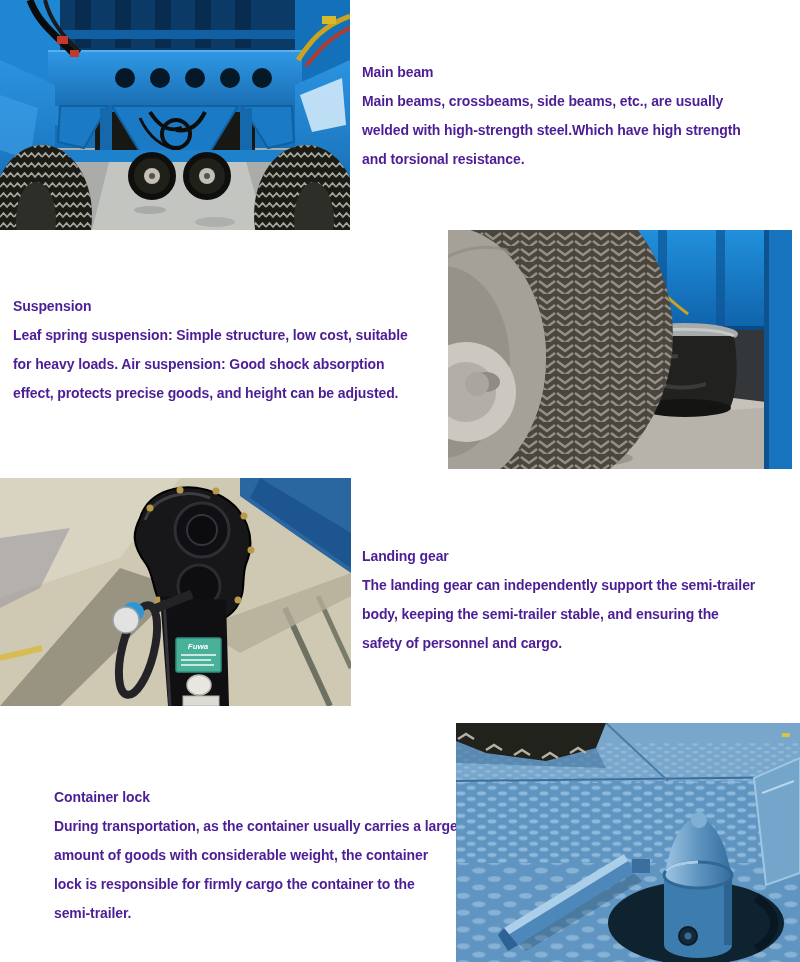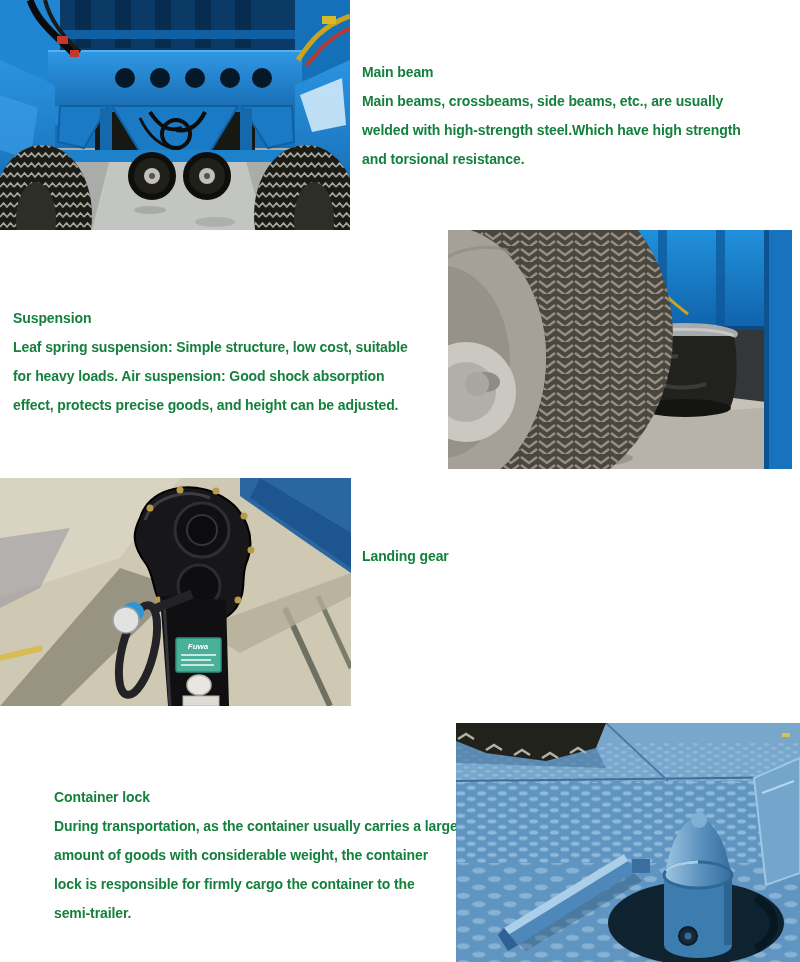--- a/index.html
+++ b/index.html
@@ -3,21 +3,21 @@
 <meta charset="utf-8">
 <style>
   html,body{margin:0;padding:0;background:#ffffff;}
   #page{position:relative;width:800px;height:962px;background:#ffffff;overflow:hidden;
         font-family:"Liberation Sans","DejaVu Sans",sans-serif;}
   .photo{position:absolute;overflow:hidden;line-height:0;}
   .photo svg{display:block;}
   .text-block{position:absolute;color:#3b3b3b;}
   .text-block h3,.text-block p{
     margin:0;font-weight:bold;font-size:14px;line-height:29px;
-    letter-spacing:-0.1px;white-space:pre;color:#15803d;}
+    letter-spacing:-0.1px;white-space:pre;color:#4c1d95;}
 </style>
 </head>
 <body>
 
 <div id="page">
 
   <div class="photo" style="left:0;top:0;width:350px;height:230px;">
     <svg width="350" height="230" viewBox="0 0 350 230">
       <defs>
         <linearGradient id="g1" x1="0" y1="0" x2="0" y2="1">
@@ -118,21 +118,21 @@
     </svg>
   </div>
 
   <div class="text-block" style="left:362px;top:58px;width:436px;">
     <h3>Main beam</h3>
     <p>Main beams, crossbeams, side beams, etc., are usually
 welded with high-strength steel.Which have high strength
 and torsional resistance.</p>
   </div>
 
-  <div class="text-block" style="left:13px;top:292px;width:440px;margin-top:12px;">
+  <div class="text-block" style="left:13px;top:292px;width:440px;">
     <h3>Suspension</h3>
     <p>Leaf spring suspension: Simple structure, low cost, suitable
 for heavy loads. Air suspension: Good shock absorption
 effect, protects precise goods, and height can be adjusted.</p>
   </div>
 
   <div class="photo" style="left:448px;top:230px;width:344px;height:239px;">
     <svg width="344" height="239" viewBox="0 0 344 239">
       <defs>
         <linearGradient id="g2" x1="0" y1="0" x2="0" y2="1">
@@ -240,20 +240,23 @@
         <rect x="181" y="181" width="30" height="2" fill="#e8f5f0" opacity="0.8"></rect>
         <rect x="181" y="186" width="33" height="2" fill="#e8f5f0" opacity="0.8"></rect>
       </g>
       <ellipse cx="199" cy="207" rx="12" ry="10" fill="#e8e6e0" stroke="#b9b7b0" stroke-width="1.5"></ellipse>
       <rect x="183" y="218" width="36" height="10" fill="#dddbd4" stroke="#b2b0a8" stroke-width="1"></rect>
     </svg>
   </div>
 
   <div class="text-block" style="left:362px;top:542px;width:436px;">
     <h3>Landing gear</h3>
+    <p>The landing gear can independently support the semi-trailer
+body, keeping the semi-trailer stable, and ensuring the
+safety of personnel and cargo.</p>
   </div>
 
   <div class="text-block" style="left:13px;top:783px;width:446px;margin-left:41px;">
     <h3>Container lock</h3>
     <p>During transportation, as the container usually carries a large
 amount of goods with considerable weight, the container
 lock is responsible for firmly cargo the container to the
 semi-trailer.</p>
   </div>
 

